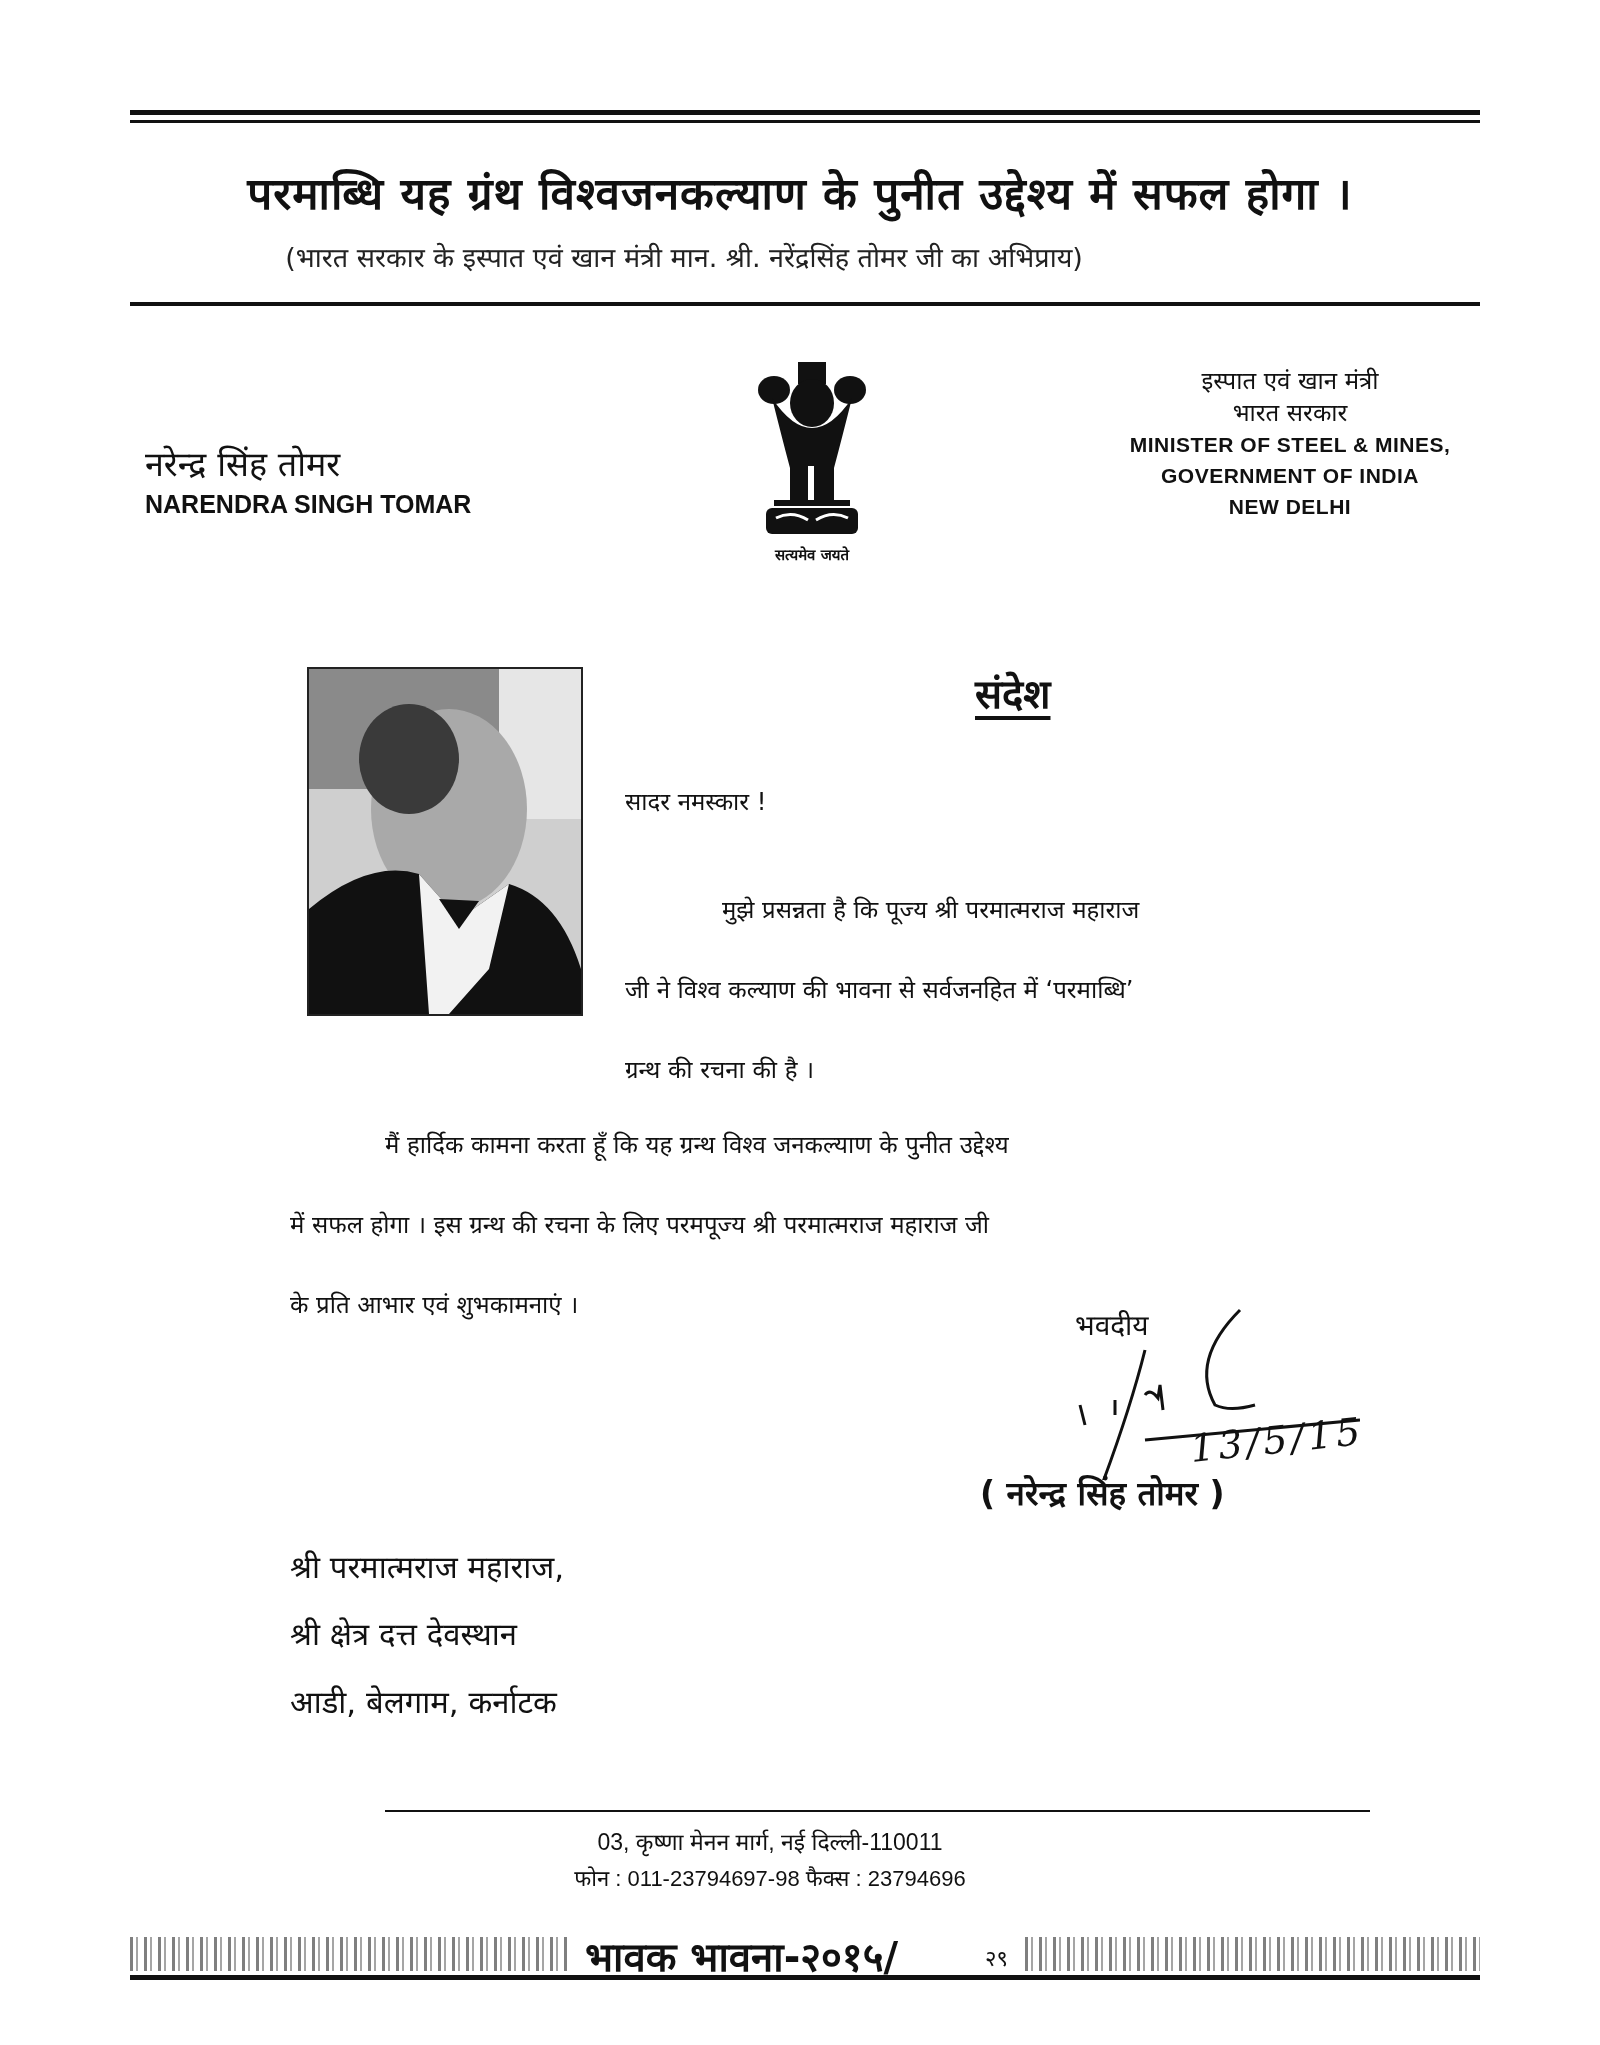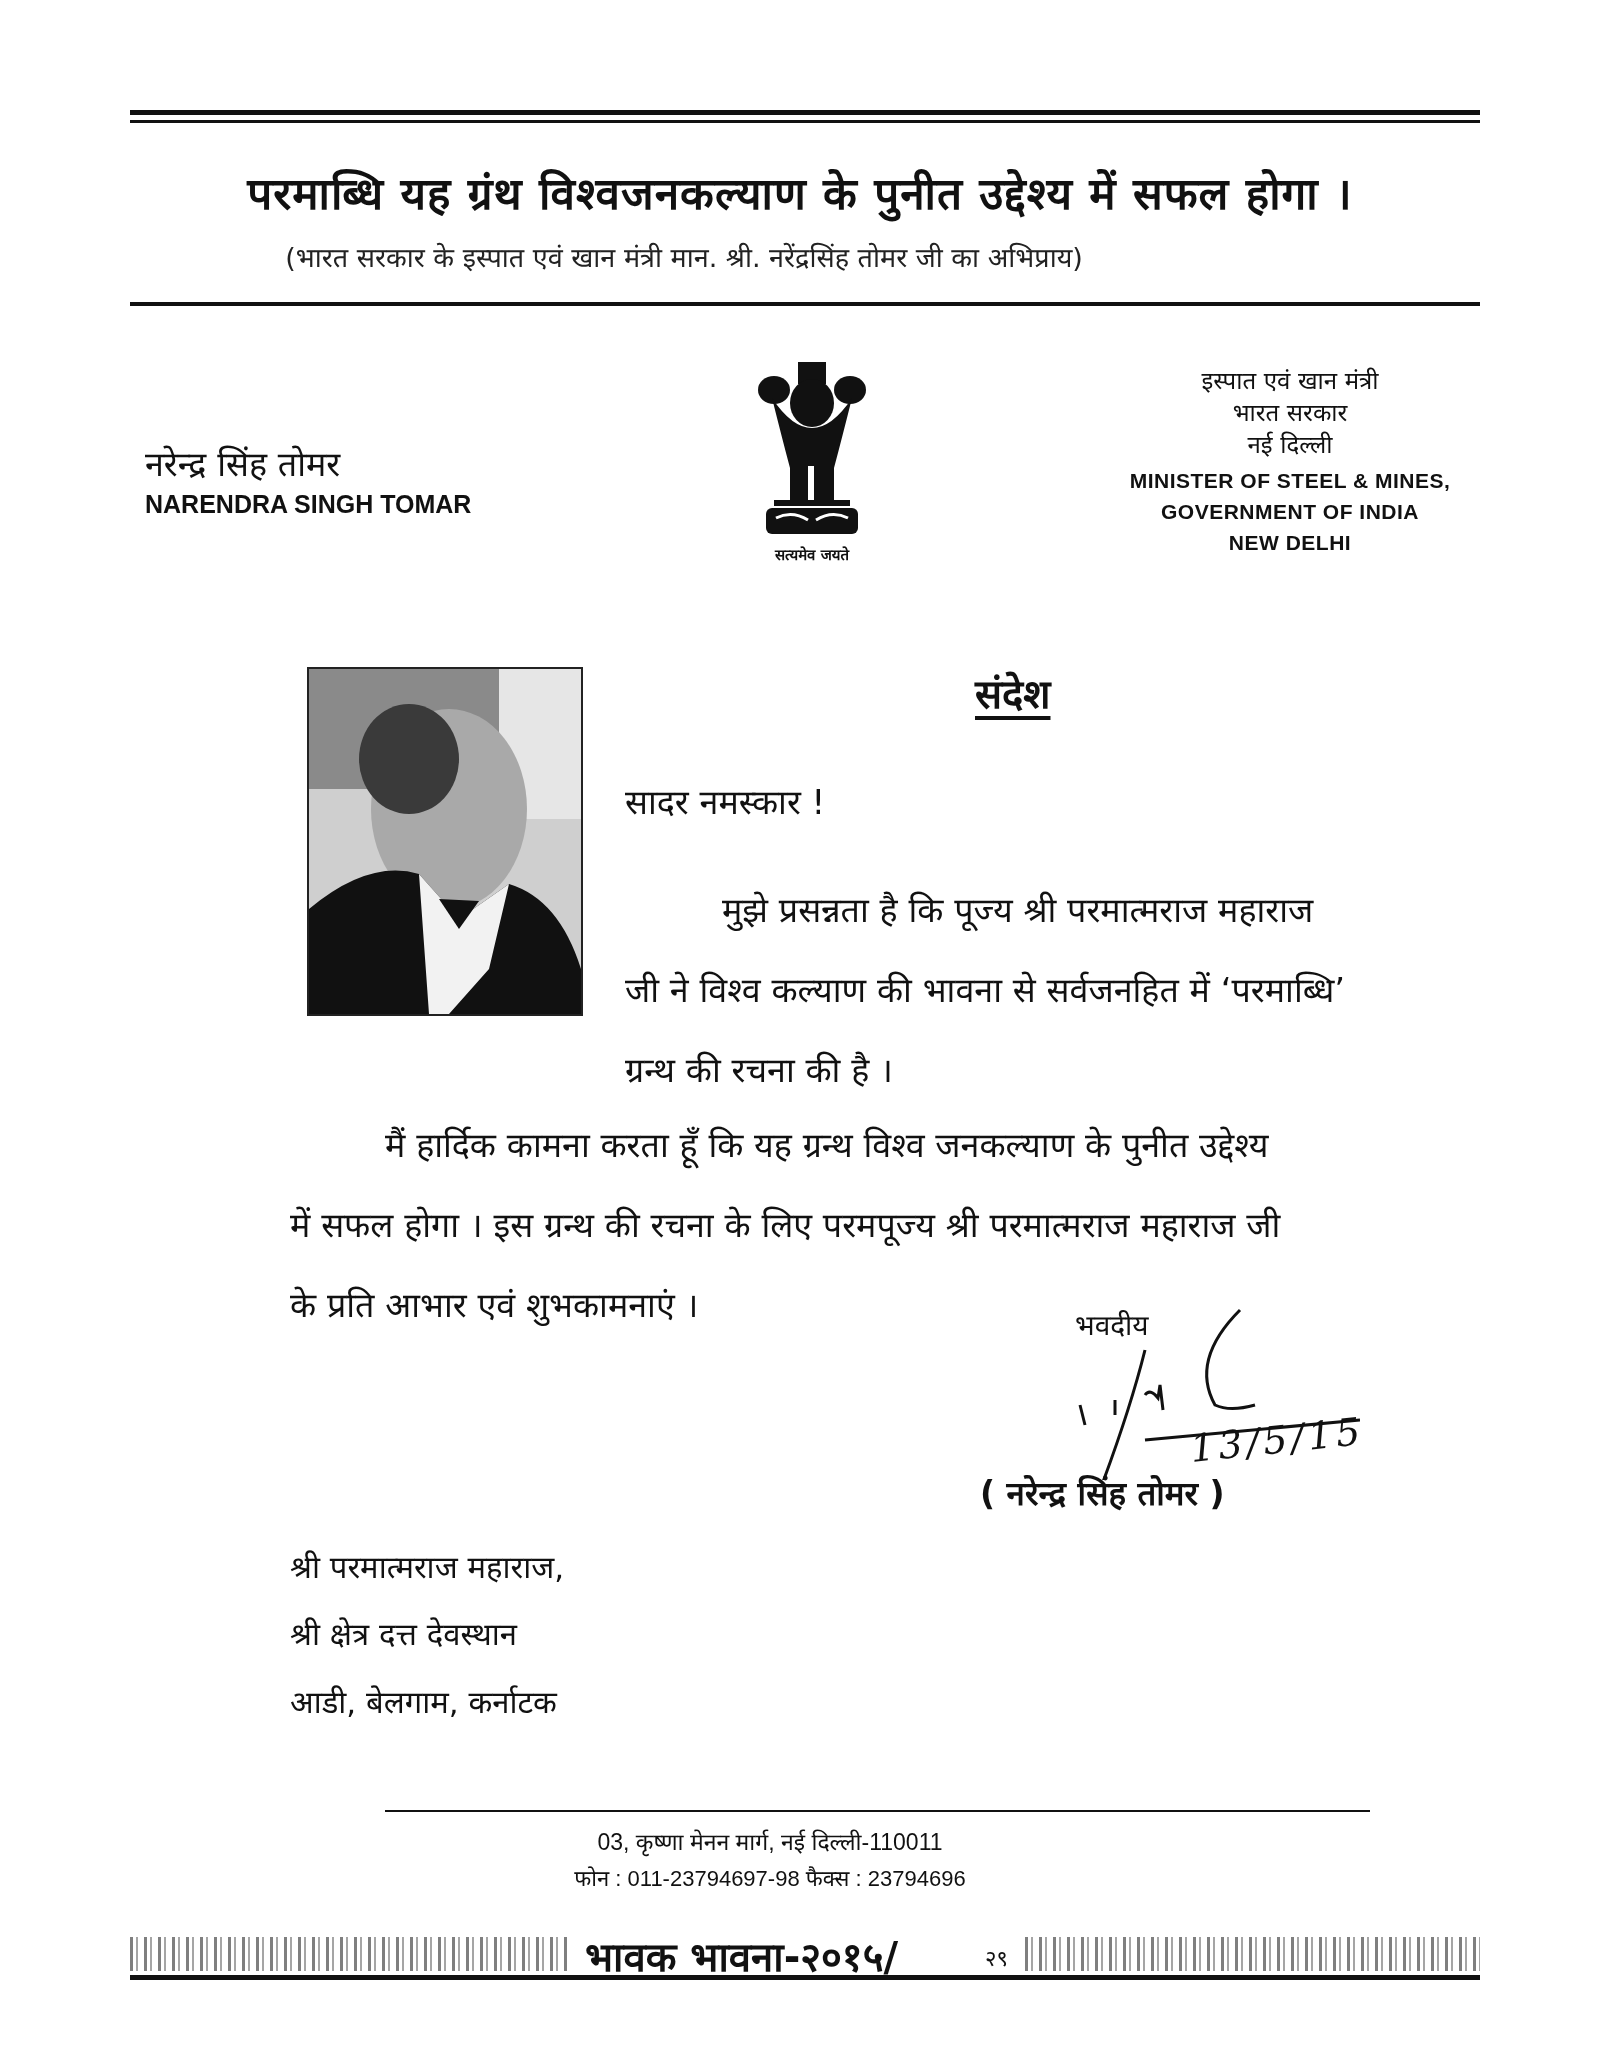--- a/index.html
+++ b/index.html
@@ -24,21 +24,21 @@
     .office .hi { font-size: 24px; line-height: 32px; }
     .office .en { font-size: 21px; font-weight: bold; line-height: 31px; font-family: "Liberation Sans", sans-serif; letter-spacing: 0.5px; }
     .photo {
       left: 307px; top: 667px; width: 272px; height: 345px;
       border: 2px solid #222; overflow: hidden; background: #eee;
     }
     .sandesh {
       left: 975px; top: 665px; font-size: 40px; font-weight: bold;
       text-decoration: underline; text-underline-offset: 8px;
     }
-    .body-text { font-size: 34px; line-height: 40px; white-space: nowrap; }
+    .body-text { font-size: 24px; line-height: 40px; white-space: nowrap; }
     .sig-area { left: 980px; top: 1300px; width: 400px; height: 220px; }
     .address { left: 290px; font-size: 31px; }
     .footer-addr { left: 0; width: 1600px; text-align: center; font-size: 21px; font-family: "Liberation Sans", sans-serif; }
     .footer-band { left: 130px; top: 1935px; width: 1350px; height: 40px; }
     .pattern {
       position: absolute; top: 2px; height: 34px;
       background:
         repeating-linear-gradient(90deg, #555 0 3px, #fff 3px 6px, #888 6px 8px, #fff 8px 14px),
         repeating-linear-gradient(0deg, #fff 0 4px, transparent 4px 8px);
       opacity: 0.75;
@@ -72,21 +72,20 @@
     <rect x="22" y="142" width="76" height="6" fill="#111"></rect>
     <rect x="14" y="150" width="92" height="26" rx="6" fill="#111"></rect>
     <path d="M24 160 Q40 152 56 162 M64 162 Q80 152 96 160" stroke="#fff" stroke-width="3" fill="none"></path>
   </svg>
   <div style="text-align:center; font-size:15px; font-weight:bold; margin-top:2px;">सत्यमेव जयते</div>
 </div>
 
 <div class="abs office">
   <div class="hi">इस्पात एवं खान मंत्री</div>
   <div class="hi">भारत सरकार</div>
-  <div class="hi" style="margin-bottom:4px;">नई दिल्ली</div>
   <div class="en">MINISTER OF STEEL &amp; MINES,</div>
   <div class="en">GOVERNMENT OF INDIA</div>
   <div class="en">NEW DELHI</div>
 </div>
 
 <div class="abs photo">
   <svg width="272" height="345" viewBox="0 0 272 345">
     <rect width="272" height="345" fill="#cfcfcf"></rect>
     <rect x="0" y="0" width="272" height="120" fill="#8a8a8a"></rect>
     <rect x="190" y="0" width="82" height="150" fill="#e6e6e6"></rect>

